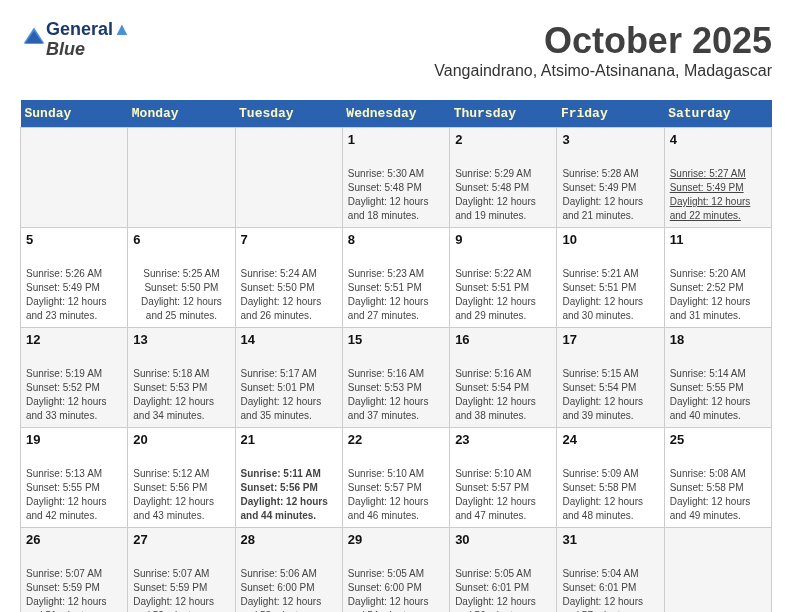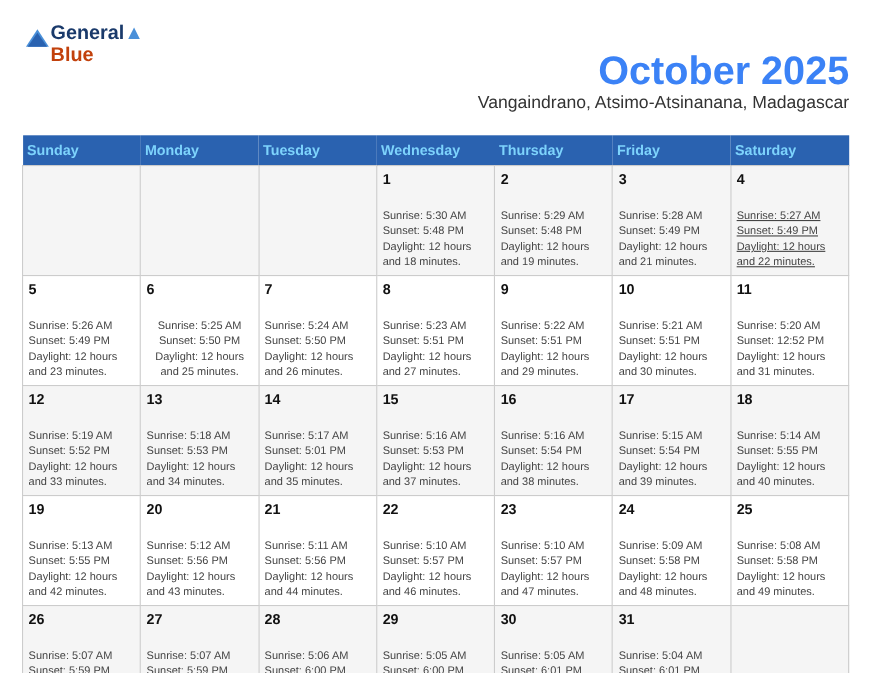--- a/index.html
+++ b/index.html
@@ -29,47 +29,47 @@
       height: 24px;
       margin-left: 2px;
     }
     .title-section {
       text-align: right;
       margin-bottom: 4px;
     }
     .month-title {
       font-size: 36px;
       font-weight: bold;
-      color: #3b82f6;
-      margin-top: 23px;
+      color: #404040;
     }
     .subtitle {
       font-size: 16px;
       color: #333;
       margin-bottom: 10px;
       text-align: center;
     }
     .top-row {
       display: flex;
       justify-content: space-between;
       align-items: flex-start;
       margin-bottom: 6px;
     }
     table {
       width: 100%;
       border-collapse: collapse;
       font-size: 11px;
     }
     thead th {
       background-color: #2a62b0;
-      color: #7dd3fc;
+      color: #fef9c3;
       padding: 6px 4px;
       text-align: left;
       font-size: 13px;
       font-weight: bold;
+      font-family: Liberation Mono, monospace;
     }
     tbody td {
       border: 1px solid #ccc;
       padding: 4px 5px;
       vertical-align: top;
       width: 14.28%;
       height: 80px;
       color: #333;
       font-size: 10.5px;
     }
@@ -99,21 +99,21 @@
 <div class="top-row">
   <div class="header-logo">
     <div>
       <svg class="logo-icon" viewBox="0 0 30 30" xmlns="http://www.w3.org/2000/svg">
         <polygon points="15,2 28,22 2,22" fill="#4a90d9"></polygon>
         <polygon points="15,6 26,22 4,22" fill="#2a62b0"></polygon>
       </svg>
     </div>
     <div class="logo-text">
       <div>General<span>▲</span></div>
-      <div style="color:#c2410c;">Blue</div>
+      <div style="color:#404040;font-style:italic;">Blue</div>
     </div>
   </div>
   <div class="title-section">
     <div class="month-title">October 2025</div>
     <div class="subtitle">Vangaindrano, Atsimo-Atsinanana, Madagascar</div>
   </div>
 </div>
 
 <table>
   <thead>
@@ -200,21 +200,21 @@
         <td>
           <span class="day-num">10</span>
           <div class="cell-content" style="white-space: pre-line;">Sunrise: 5:21 AM
 Sunset: 5:51 PM
 Daylight: 12 hours
 and 30 minutes.</div>
         </td>
         <td>
           <span class="day-num">11</span>
           <div class="cell-content" style="white-space: pre-line;">Sunrise: 5:20 AM
-Sunset: 12:52 PM
+Sunset: 2:52 PM
 Daylight: 12 hours
 and 31 minutes.</div>
         </td>
       </tr>
       <tr>
         <td>
           <span class="day-num">12</span>
           <div class="cell-content" style="white-space: pre-line;">Sunrise: 5:19 AM
 Sunset: 5:52 PM
 Daylight: 12 hours
@@ -273,21 +273,21 @@
         </td>
         <td>
           <span class="day-num">20</span>
           <div class="cell-content" style="white-space: pre-line;">Sunrise: 5:12 AM
 Sunset: 5:56 PM
 Daylight: 12 hours
 and 43 minutes.</div>
         </td>
         <td>
           <span class="day-num">21</span>
-          <div class="cell-content" style="white-space: pre-line;">Sunrise: 5:11 AM
+          <div class="cell-content" style="white-space: pre-line; font-weight: bold;">Sunrise: 5:11 AM
 Sunset: 5:56 PM
 Daylight: 12 hours
 and 44 minutes.</div>
         </td>
         <td>
           <span class="day-num">22</span>
           <div class="cell-content" style="white-space: pre-line;">Sunrise: 5:10 AM
 Sunset: 5:57 PM
 Daylight: 12 hours
 and 46 minutes.</div>

